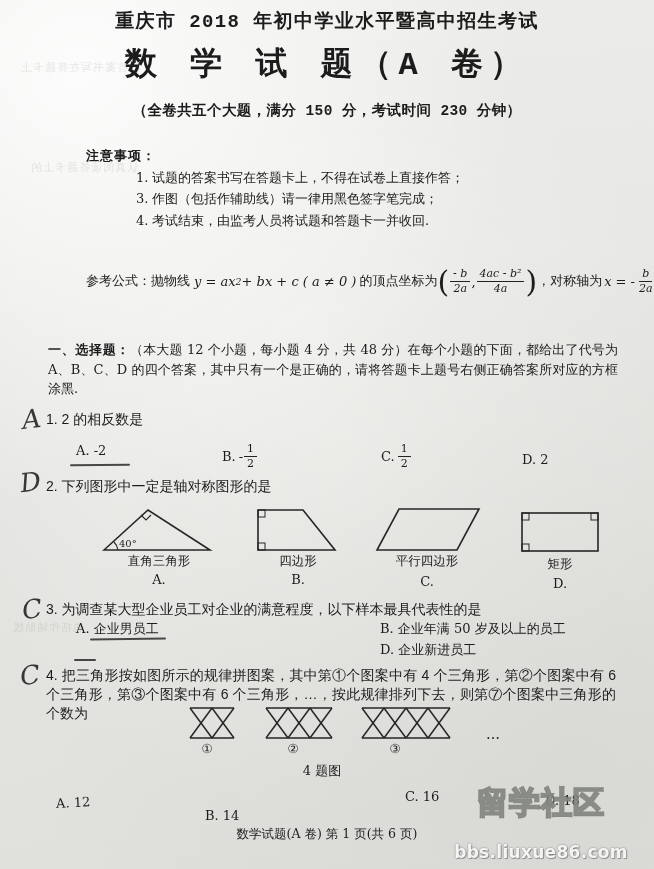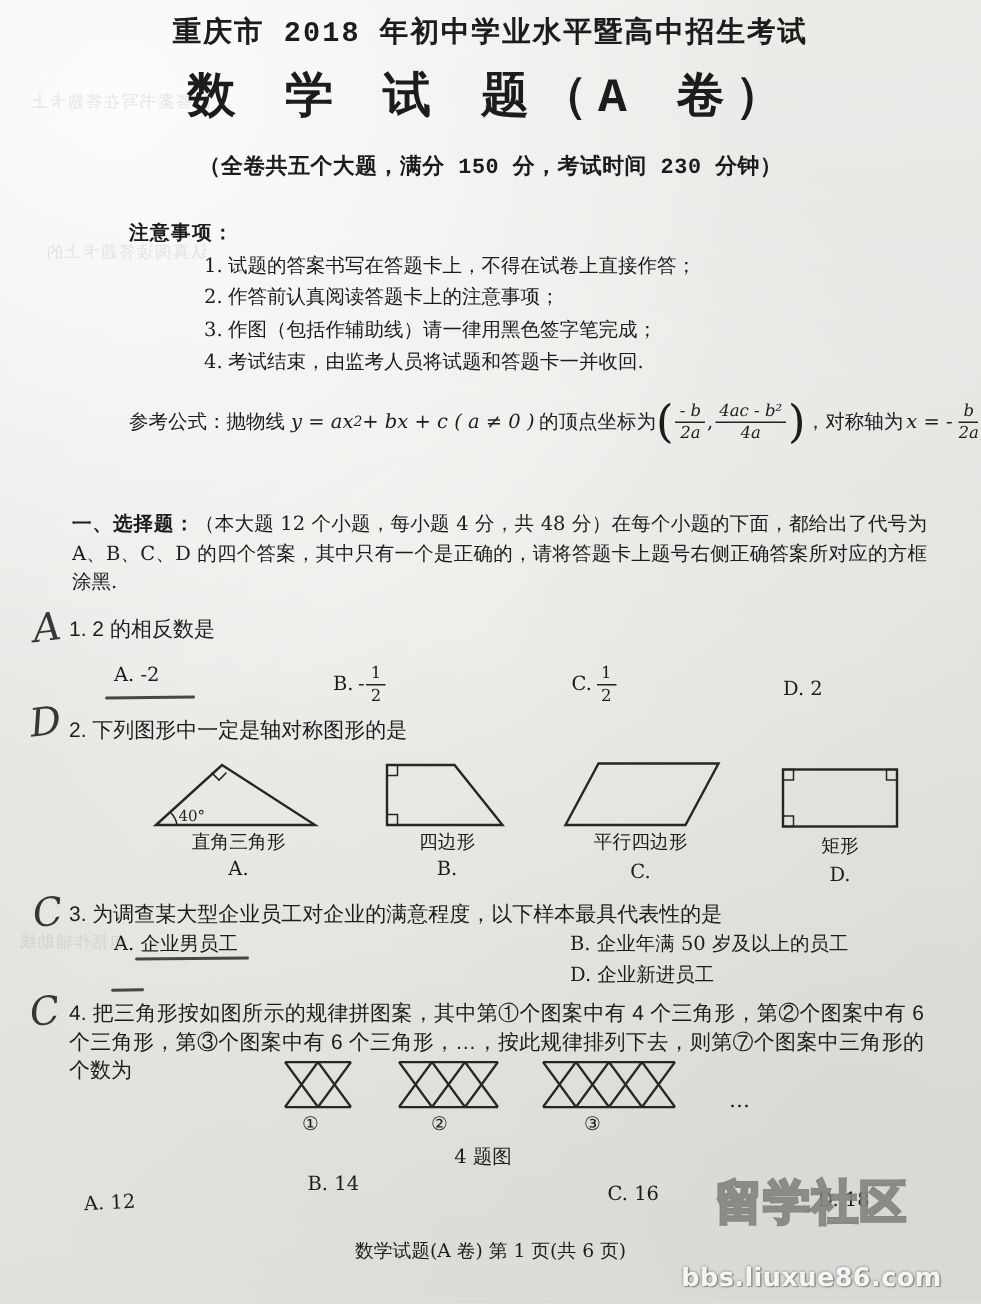--- a/index.html
+++ b/index.html
@@ -201,23 +201,20 @@
 
     <div class="title-main t-line1">重庆市 2018 年初中学业水平暨高中招生考试</div>
     <div class="title-main t-line2">数 学 试 题（A 卷）</div>
     <div class="title-main t-line3">（全卷共五个大题，满分 150 分，考试时间 230 分钟）</div>
 
     <div class="notice">
       <div class="notice-title">注意事项：</div>
       <ol>
         <li>
           <span class="num">1.</span><span>试题的答案书写在答题卡上，不得在试卷上直接作答；</span>
-        </li>
-        <li>
-          <span class="num">2.</span><span>作答前认真阅读答题卡上的注意事项；</span>
         </li>
         <li>
           <span class="num">3.</span><span>作图（包括作辅助线）请一律用黑色签字笔完成；</span>
         </li>
         <li>
           <span class="num">4.</span><span>考试结束，由监考人员将试题和答题卡一并收回.</span>
         </li>
       </ol>
     </div>
 
@@ -392,21 +389,21 @@
     <div class="fig-caption" style="left:182px; top:741px; width:50px;">①</div>
     <div class="fig-caption" style="left:268px; top:741px; width:50px;">②</div>
     <div class="fig-caption" style="left:370px; top:741px; width:50px;">③</div>
     <div class="fig-caption" style="left:478px; top:726px; width:30px; font-size:14px;">…</div>
     <div class="fig-caption" style="left:262px; top:762px; width:120px; font-size:13px;">4 题图</div>
 
     <div class="opt-row" style="left:56px; top:795px; transform:rotate(-3deg);">
       <span>A.</span>
       <span>12</span>
     </div>
-    <div class="opt-row" style="left:205px; top:782px;">
+    <div class="opt-row" style="left:205px; top:808px;">
       <span>B.</span>
       <span>14</span>
     </div>
     <div class="opt-row" style="left:405px; top:789px;">
       <span>C.</span>
       <span>16</span>
     </div>
     <div class="opt-row" style="left:545px; top:793px;">
       <span>D.</span>
       <span>18</span>

